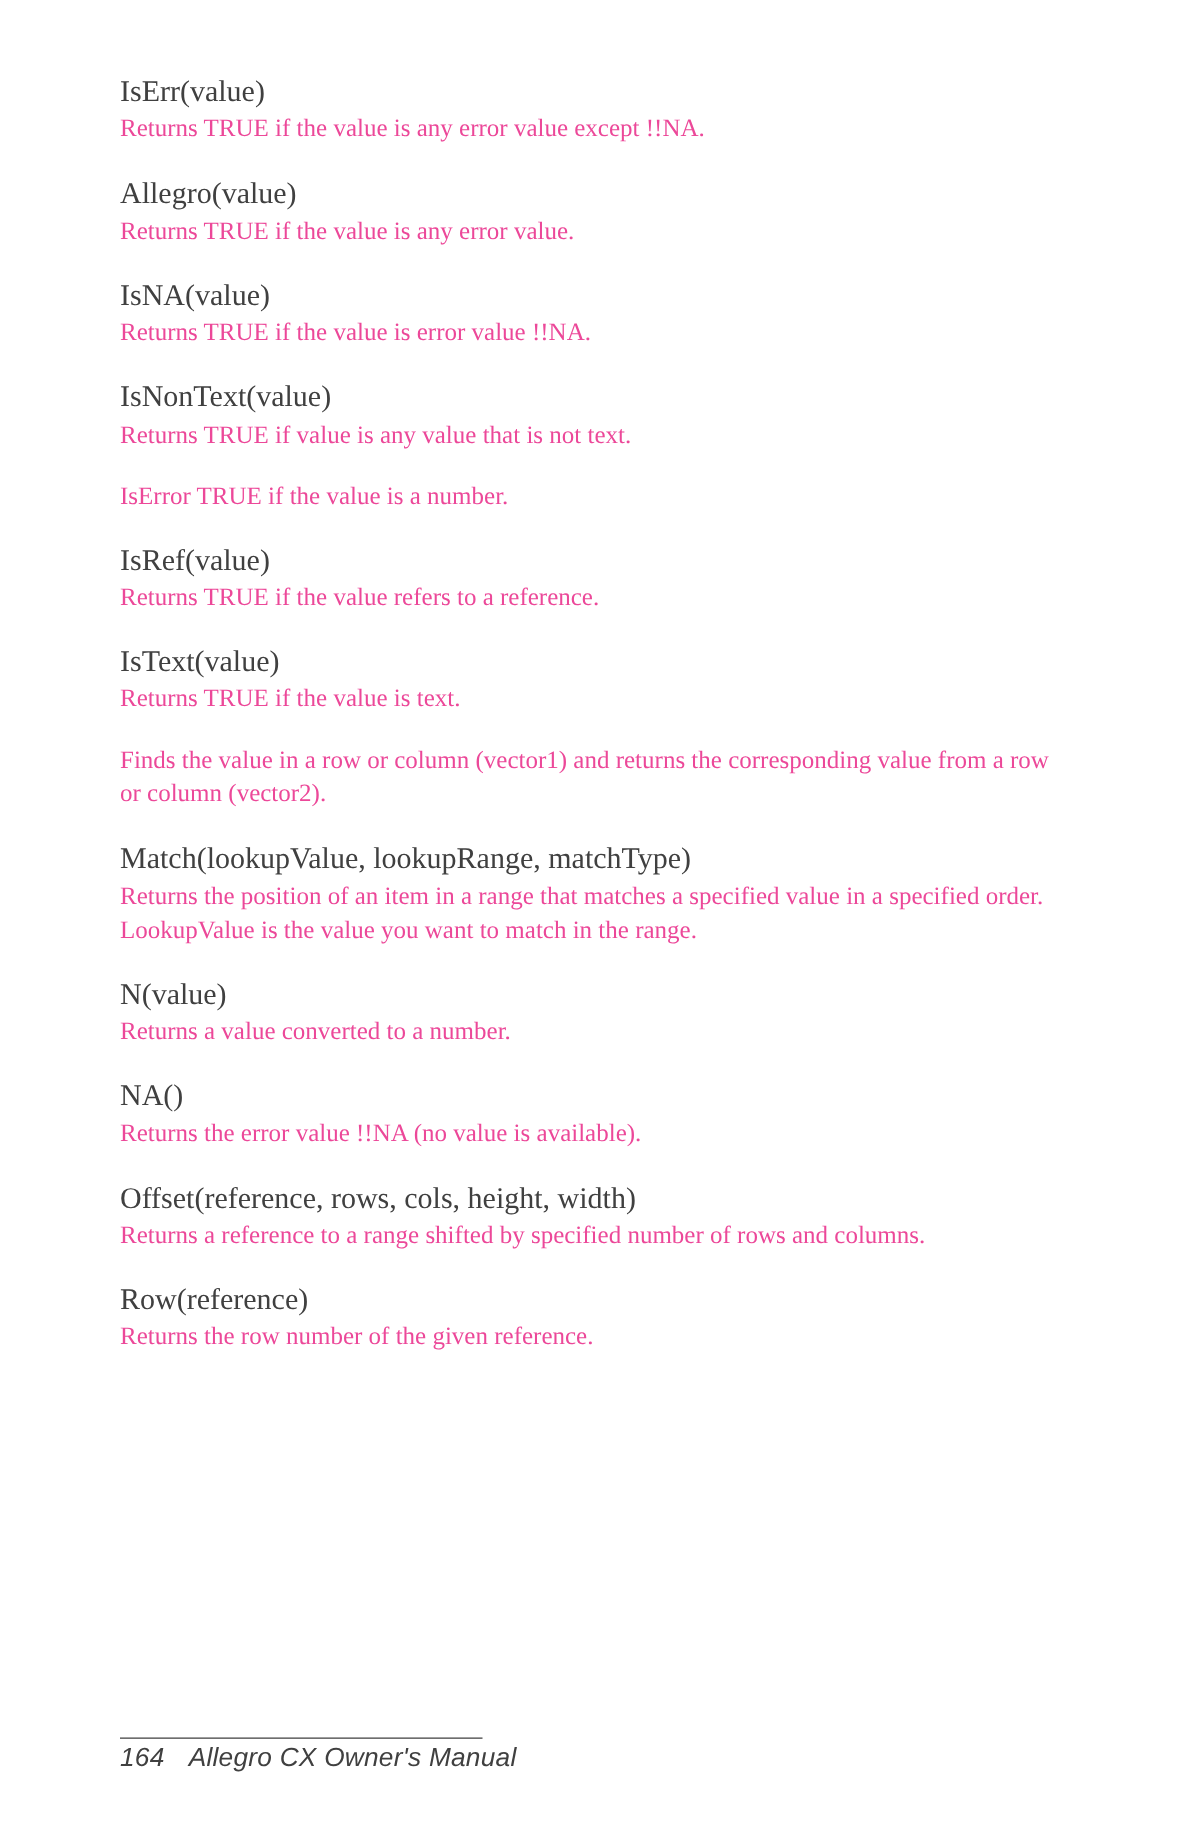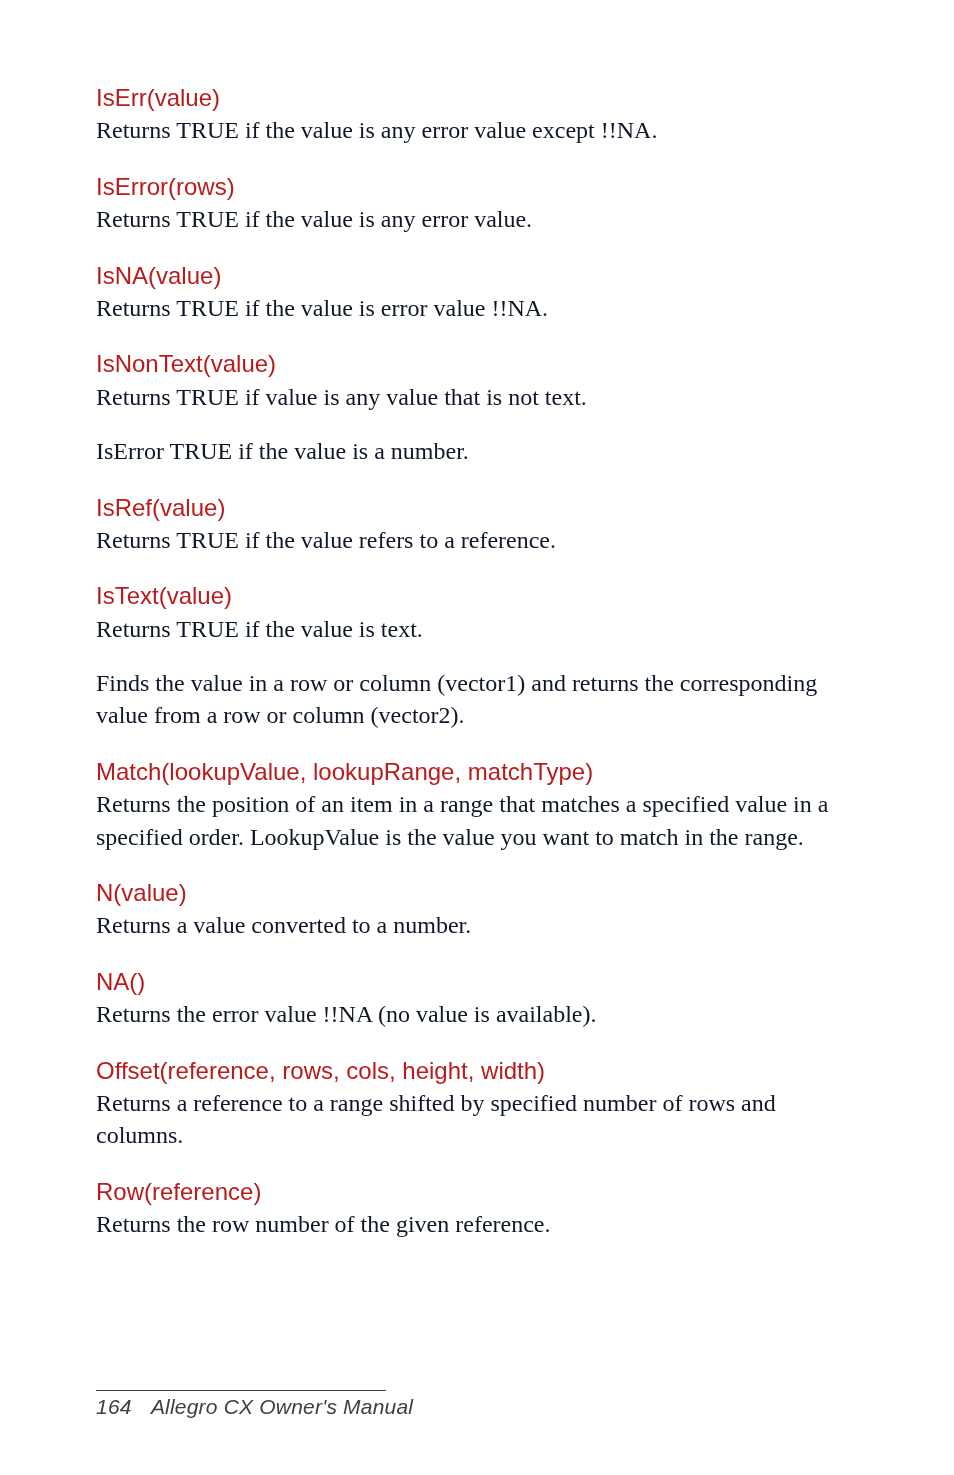--- a/index.html
+++ b/index.html
@@ -5,30 +5,29 @@
   * { box-sizing: border-box; margin: 0; padding: 0; }
   html, body { width: 954px; height: 1475px; background: #fff; }
   body {
     font-family: Georgia, "Times New Roman", serif;
     color: #3f3f3f;
     padding: 58px 96px 0 96px;
     position: relative;
   }
   .entry { margin-bottom: 22px; }
   .sig {
-    font-family: Liberation Sans, sans-serif;
+    font-family: Liberation Serif, serif;
     font-size: 24px;
-    color: #b91c1c;
+    color: #404040;
     line-height: 1.35;
-    margin-top: 24px;
   }
   .desc {
     font-family: Georgia, "Times New Roman", serif;
-    font-size: 24px;
-    color: #0f172a;
+    font-size: 20px;
+    color: #ec4899;
     line-height: 1.35;
   }
   .footer {
     position: absolute;
     left: 96px;
     bottom: 56px;
   }
   .footer-rule {
     width: 290px;
     height: 0;
@@ -49,21 +48,21 @@
 </style>
 </head>
 <body>
 
 <div>
   <div class="entry">
     <div class="sig">IsErr(value)</div>
     <div class="desc">Returns TRUE if the value is any error value except !!NA.</div>
   </div>
   <div class="entry">
-    <div class="sig">IsError(rows)</div>
+    <div class="sig">Allegro(value)</div>
     <div class="desc">Returns TRUE if the value is any error value.</div>
   </div>
   <div class="entry">
     <div class="sig">IsNA(value)</div>
     <div class="desc">Returns TRUE if the value is error value !!NA.</div>
   </div>
   <div class="entry">
     <div class="sig">IsNonText(value)</div>
     <div class="desc">Returns TRUE if value is any value that is not text.</div>
   </div>

